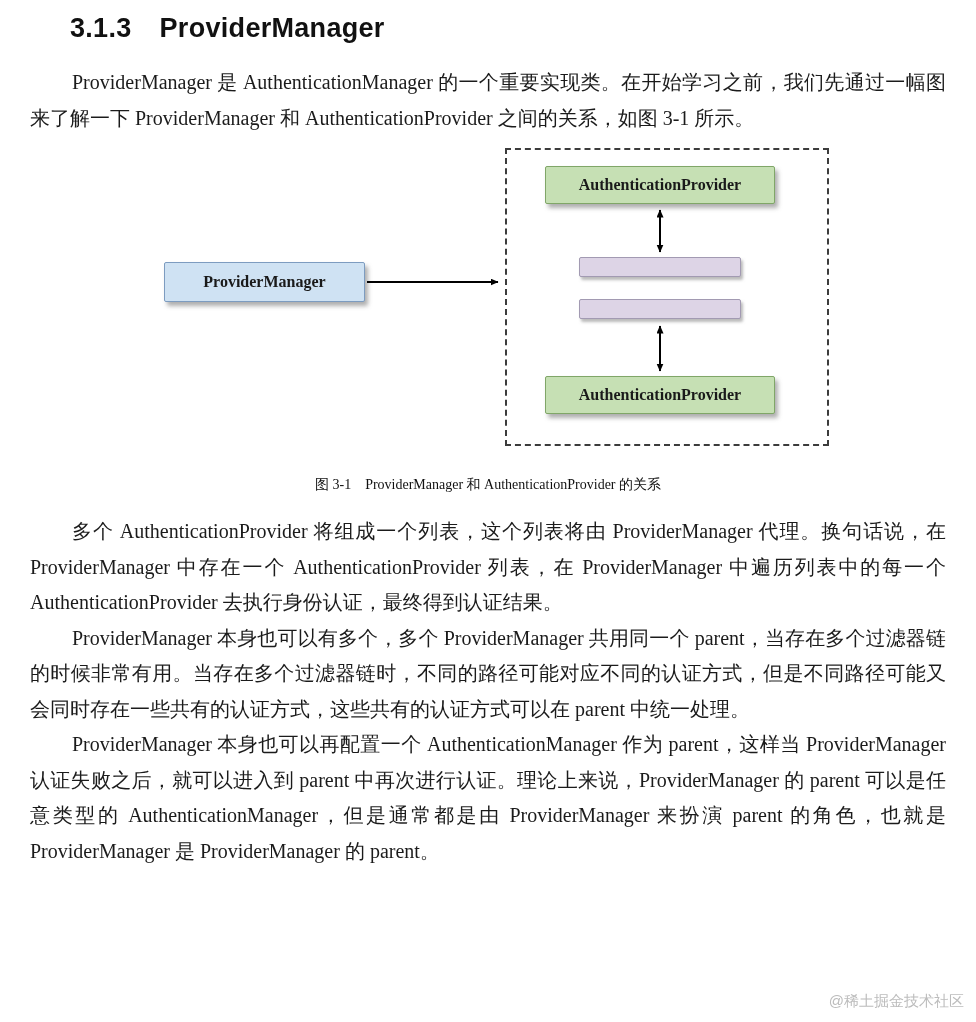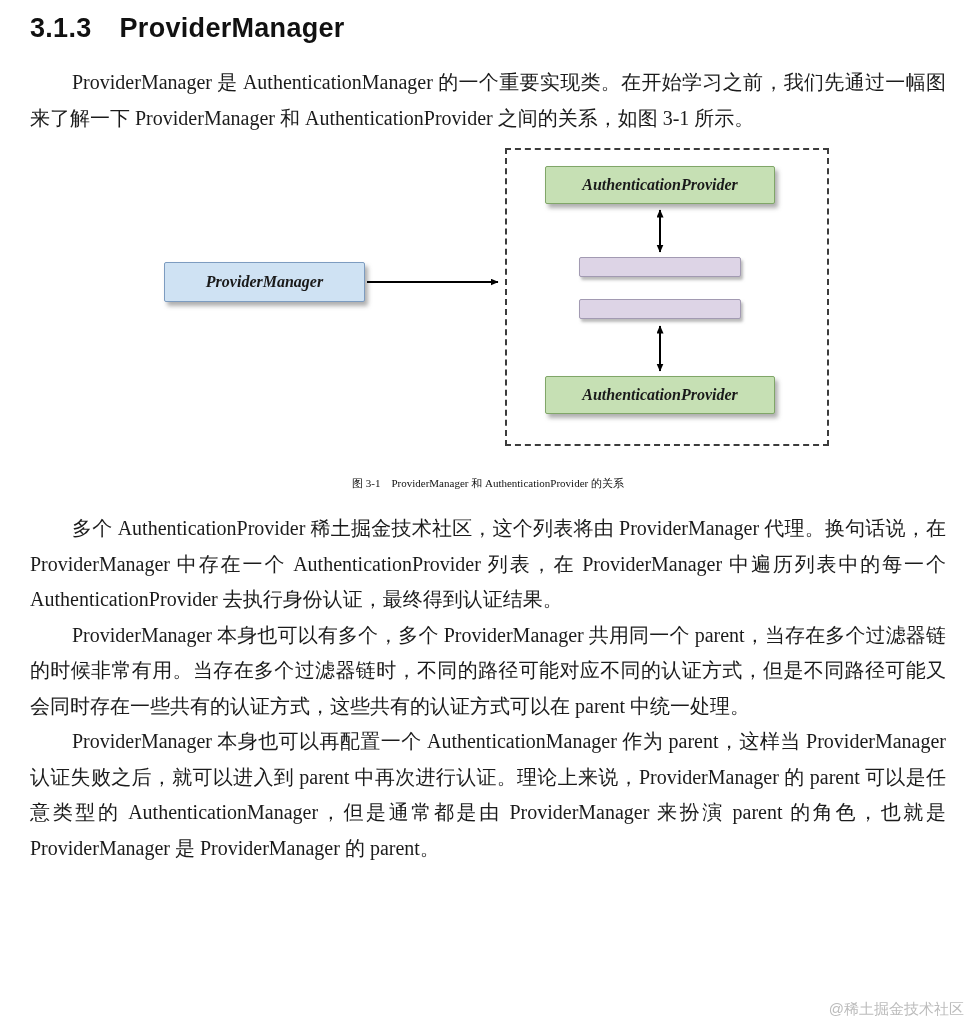--- a/index.html
+++ b/index.html
@@ -9,30 +9,30 @@
     font-family: "Liberation Serif", "DejaVu Serif", serif;
     color: #151515;
   }
   .page { position: relative; width: 976px; height: 1022px; }
 
   .heading {
     font-family: "Liberation Sans", "DejaVu Sans", sans-serif;
     font-weight: 700; font-size: 27px; color: #111;
     margin: 13px 0 0 30px; letter-spacing: 0.3px;
   }
-  .heading .num { margin-right: 28px; }
+  .heading .num { margin-right: 28px; margin-left: 40px; }
 
   .para {
     font-size: 20px; line-height: 35.5px; text-align: justify;
     text-indent: 2.1em; margin: 0 30px; color: #1b1b1b;
   }
   .para.first { margin-top: 21px; }
 
   
-  .figure { position: relative; width: 784px; height: 306px; margin-top: 8px; font-style: italic; }
+  .figure { position: relative; width: 784px; height: 306px; margin-top: 8px; }
   .dashed-box {
     position: absolute; left: 505px; top: 4px; width: 324px; height: 298px;
     border: 2px dashed #3c3c3c;
   }
   .node {
     position: absolute; display: flex; align-items: center; justify-content: center;
     font-weight: 700; font-size: 16px; color: #1a1a1a;
     border: 1px solid; box-shadow: 3px 4px 4px rgba(110,110,110,0.55);
     border-radius: 2px;
   }
@@ -41,25 +41,25 @@
   .ap-box.bottom { top: 232px; }
   .bar {
     position: absolute; left: 579px; width: 162px; height: 20px;
     background: #ddd4e6; border: 1px solid #a29ab2; border-radius: 2px;
     box-shadow: 2px 3px 3px rgba(120,120,120,0.5);
   }
   .bar.b1 { top: 113px; }
   .bar.b2 { top: 155px; }
   .fig-arrows { position: absolute; left: 0; top: 0; }
 
-  .caption { text-align: center; font-size: 11px; margin-top: 26px; color: #111; }
+  .caption { text-align: center; font-size: 14px; margin-top: 26px; color: #111; }
   .caption + .para { margin-top: 20px; }
 
   .watermark {
-    position: absolute; right: 12px; bottom: 16px;
+    position: absolute; right: 12px; bottom: 24px;
     font-family: "Liberation Sans", "DejaVu Sans", sans-serif;
     font-size: 15px; color: #bcbcbc;
   }
 </style>
 </head>
 <body>
 
 <div class="page">
 
   <h1 class="heading">
@@ -93,19 +93,19 @@
         </marker>
       </defs>
       <line x1="367" y1="138" x2="498" y2="138" stroke="#000" stroke-width="2" marker-end="url(#ah)"></line>
       <line x1="660" y1="66" x2="660" y2="108" stroke="#000" stroke-width="2" marker-start="url(#ah)" marker-end="url(#ah)"></line>
       <line x1="660" y1="182" x2="660" y2="227" stroke="#000" stroke-width="2" marker-start="url(#ah)" marker-end="url(#ah)"></line>
     </svg>
   </div>
 
   <div class="caption">图 3-1　ProviderManager 和 AuthenticationProvider 的关系</div>
 
-  <p class="para">多个 AuthenticationProvider 稀土掘金技术社区，这个列表将由 ProviderManager 代理。换句话说，在 ProviderManager 中存在一个 AuthenticationProvider 列表，在 ProviderManager 中遍历列表中的每一个 AuthenticationProvider 去执行身份认证，最终得到认证结果。</p>
+  <p class="para">多个 AuthenticationProvider 将组成一个列表，这个列表将由 ProviderManager 代理。换句话说，在 ProviderManager 中存在一个 AuthenticationProvider 列表，在 ProviderManager 中遍历列表中的每一个 AuthenticationProvider 去执行身份认证，最终得到认证结果。</p>
   <p class="para">ProviderManager 本身也可以有多个，多个 ProviderManager 共用同一个 parent，当存在多个过滤器链的时候非常有用。当存在多个过滤器链时，不同的路径可能对应不同的认证方式，但是不同路径可能又会同时存在一些共有的认证方式，这些共有的认证方式可以在 parent 中统一处理。</p>
   <p class="para">ProviderManager 本身也可以再配置一个 AuthenticationManager 作为 parent，这样当 ProviderManager 认证失败之后，就可以进入到 parent 中再次进行认证。理论上来说，ProviderManager 的 parent 可以是任意类型的 AuthenticationManager，但是通常都是由 ProviderManager 来扮演 parent 的角色，也就是 ProviderManager 是 ProviderManager 的 parent。</p>
 
   <div class="watermark">@稀土掘金技术社区</div>
 
 </div>
 
 </body></html>

